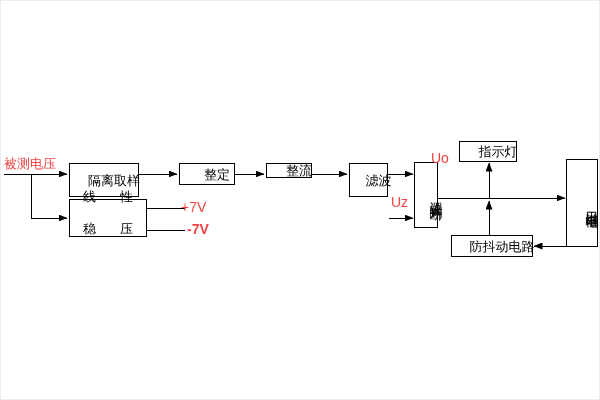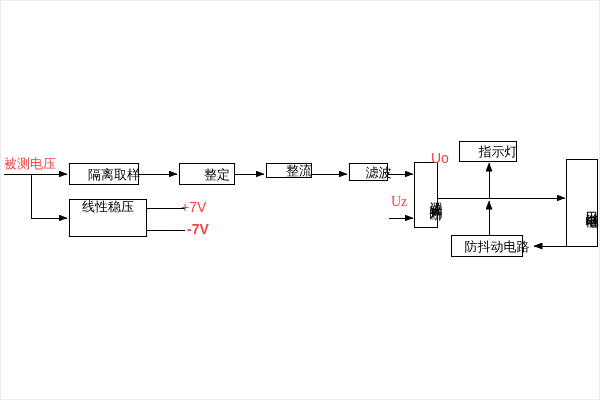--- a/index.html
+++ b/index.html
@@ -33,23 +33,24 @@
     white-space: nowrap;
     padding-left: 20px;
   }
   .node .vtext {
     writing-mode: vertical-lr;
     text-orientation: upright;
     letter-spacing: 2px;
     white-space: normal;
   }
   .node.reg {
-    justify-content: center;
+    flex-direction: column;
+    justify-content: flex-end;
     align-items: stretch;
-    gap: 0;
+    gap: 18px;
     padding: 0 13px;
   }
   .regline {
     width: 100%;
     font-size: 13px;
     line-height: 14px;
     text-align: justify;
     text-align-last: justify;
   }
   .lbl {
@@ -84,59 +85,59 @@
       <line x1="488" y1="197" x2="488" y2="162" marker-end="url(#arw)"></line>
       <line x1="488" y1="234" x2="488" y2="200" marker-end="url(#arw)"></line>
       <line x1="565" y1="245" x2="533" y2="245" marker-end="url(#arw)"></line>
       <line x1="146" y1="207" x2="184" y2="207"></line>
       <line x1="146" y1="229" x2="184" y2="229"></line>
     </g>
   </svg>
 
   <div class="lbl" style="left:3px; top:156px;">被测电压</div>
 
-  <div class="node" style="left:68px; top:162px; width:70px; height:22px;">
+  <div class="node" style="left:68px; top:162px; width:70px; height:34px;">
     <span>隔离取样</span>
   </div>
 
   <div class="node" style="left:178px; top:162px; width:56px; height:22px;">
     <span>整定</span>
   </div>
 
   <div class="node" style="left:265px; top:162px; width:46px; height:15px;">
     <span>整流</span>
   </div>
 
-  <div class="node" style="left:348px; top:162px; width:39px; height:18px;text-align:right;">
+  <div class="node" style="left:348px; top:162px; width:39px; height:34px;text-align:right;">
     <span>滤波</span>
   </div>
 
   <div class="node" style="left:413px; top:161px; width:24px; height:66px;">
     <span class="vtext">逻辑判断</span>
   </div>
 
 
   <div class="node" style="left:458px; top:140px; width:58px; height:21px;">
     <span>指示灯</span>
   </div>
 
   <div class="node" style="left:565px; top:158px; width:32px; height:88px;">
     <span class="vtext" style="letter-spacing:1px;">出口继电器</span>
   </div>
 
-  <div class="node" style="left:450px; top:234px; width:72px; height:22px;text-align:center;">
+  <div class="node" style="left:450px; top:234px; width:82px; height:22px;text-align:center;">
     <span>防抖动电路</span>
   </div>
 
   <div class="node reg" style="left:68px; top:198px; width:78px; height:38px;">
     <div class="regline">线性</div>
     <div class="regline">稳压</div>
   </div>
 
   <div class="lbl siglbl" style="left:390px; top:150px;margin-left:40px;">Uo</div>
 
-  <div class="lbl siglbl" style="left:390px; top:194px;font-family:Liberation Serif, serif;">Uz</div>
+  <div class="lbl siglbl" style="left:390px; top:194px;">Uz</div>
 
   <div class="lbl siglbl" style="left:180px; top:199px;">+7V</div>
 
   <div class="lbl siglbl" style="left:186px; top:221px;font-weight:bold;">-7V</div>
 
 </div>
 
 </body></html>

